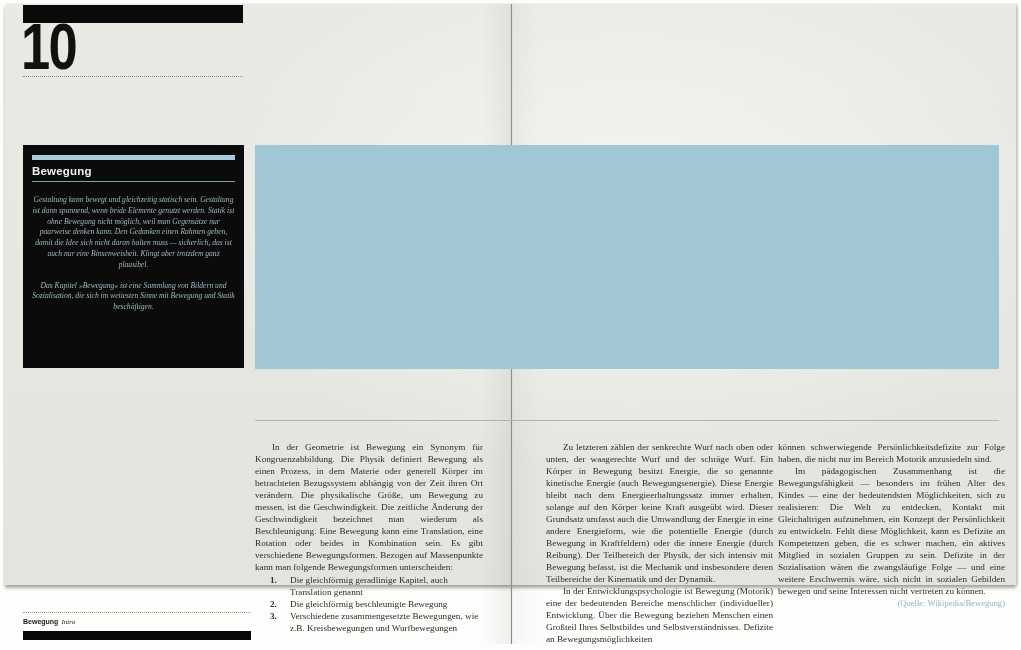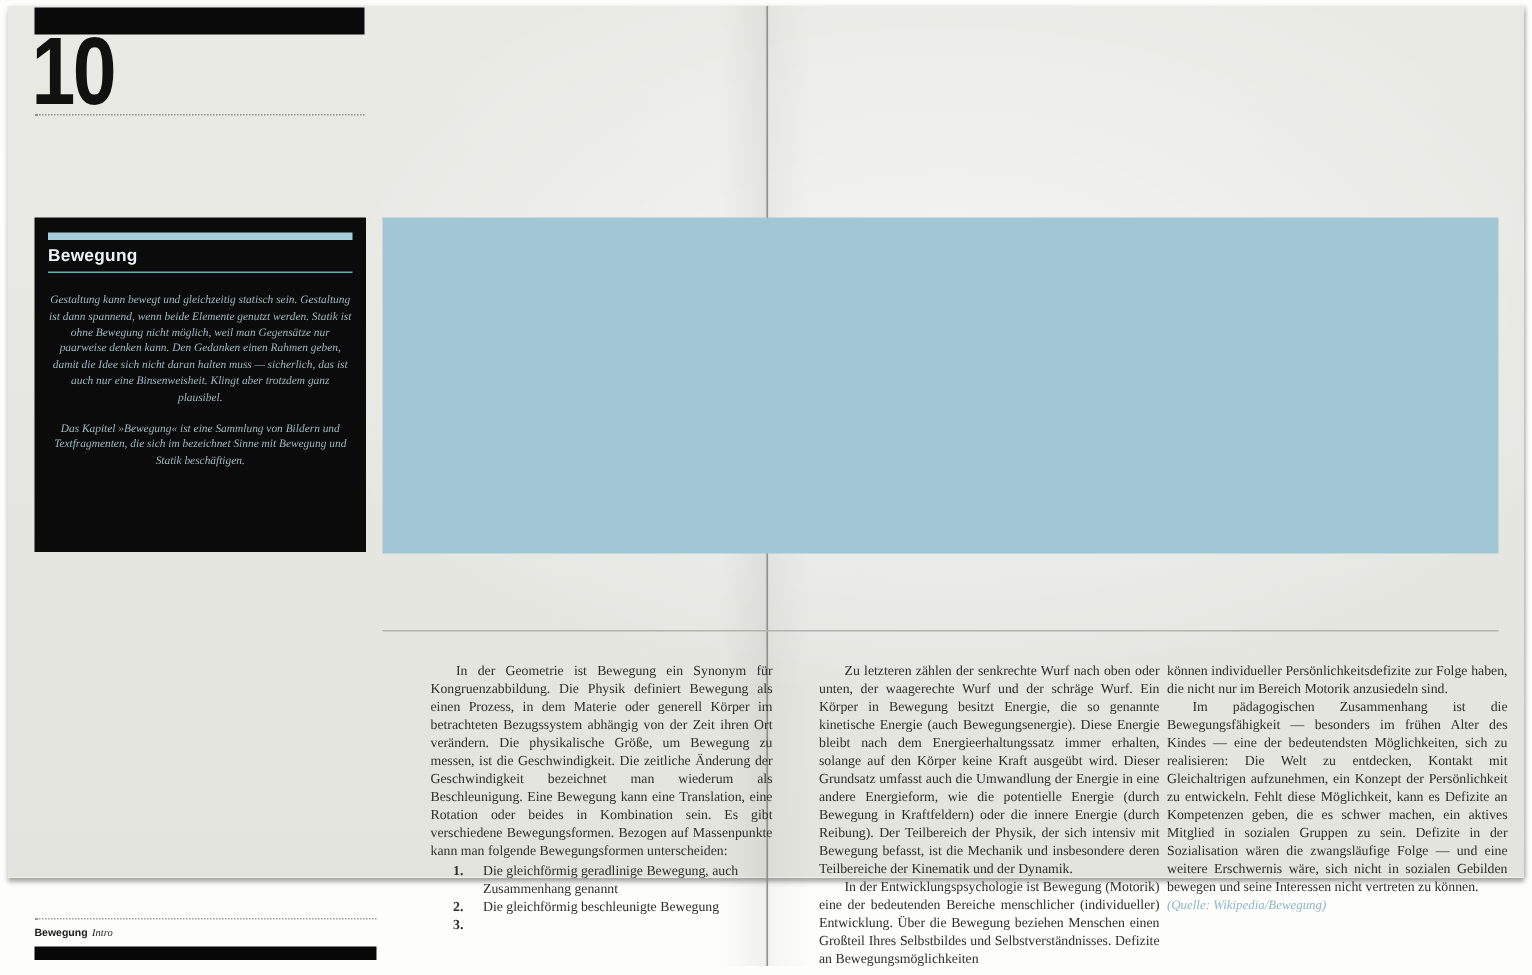--- a/index.html
+++ b/index.html
@@ -60,29 +60,29 @@
   }
   .heading-rule{position:absolute;left:250px;top:416px;width:744px;border-top:1px solid #b3b3ad;}
 
   
   .col{
     position:absolute;top:437px;width:228px;
     font-size:9.2px;line-height:12px;color:#2d2d29;text-align:justify;
   }
   .col p{margin:0;}
   .col p.indent{text-indent:17px;}
-  .col-1{left:250px;margin-left:32px;}
+  .col-1{left:250px;}
   .col-2{left:541px;width:227px;}
   .col-3{left:773px;width:227px;}
   .num-list{margin-top:1px;}
   .list-row{display:flex;padding-left:15px;}
   .list-num{flex:none;width:20px;font-weight:700;}
   .list-text{flex:1;text-align:left;}
   .source-line{
-    margin-top:14px;font-style:italic;font-size:8.6px;color:#8fb6c6;
+    margin-top:14px;text-align:right;font-size:8.6px;color:#8fb6c6;
   }
 
   
   .footer-rule{position:absolute;left:18px;top:608px;width:228px;border-top:1px dotted #9a9a94;}
   .footer-label{
     position:absolute;left:18px;top:614px;font-size:7px;color:#1a1a18;white-space:nowrap;
   }
   .footer-label .f-bold{font-family:"Liberation Sans", sans-serif;font-weight:700;}
   .footer-label .f-italic{font-style:italic;margin-left:3px;}
   .footer-bar{position:absolute;left:18px;top:627px;width:228px;height:9px;background:#080808;}
@@ -96,51 +96,52 @@
   <div class="spine-line"></div>
 
   <div class="top-bar"></div>
   <div class="chapter-number">10</div>
   <div class="chapter-rule"></div>
 
   <div class="info-box">
     <div class="info-box-bar"></div>
     <div class="info-box-title">Bewegung</div>
     <p class="info-box-text">Gestaltung kann bewegt und gleichzeitig statisch sein. Gestaltung ist dann spannend, wenn beide Elemente genutzt werden. Statik ist ohne Bewegung nicht möglich, weil man Gegensätze nur paarweise denken kann. Den Gedanken einen Rahmen geben, damit die Idee sich nicht daran halten muss — sicherlich, das ist auch nur eine Binsenweisheit. Klingt aber trotzdem ganz plausibel.</p>
-    <p class="info-box-text">Das Kapitel »Bewegung« ist eine Sammlung von Bildern und Textfragmenten, die sich im bezeichnet Sinne mit Bewegung und Statik beschäftigen.</p>
+    <p class="info-box-text">Das Kapitel »Bewegung« ist eine Sammlung von Bildern und Sozialisation, die sich im weitesten Sinne mit Bewegung und Statik beschäftigen.</p>
   </div>
 
   <div class="hero-rect"></div>
 
   <div class="heading-rule"></div>
 
   <div class="col col-1">
     <p class="indent">In der Geometrie ist Bewegung ein Synonym für Kongruenzabbildung. Die Physik definiert Bewegung als einen Prozess, in dem Materie oder generell Körper im betrachteten Bezugssystem abhängig von der Zeit ihren Ort verändern. Die physikalische Größe, um Bewegung zu messen, ist die Geschwindigkeit. Die zeitliche Änderung der Geschwindigkeit bezeichnet man wiederum als Beschleunigung. Eine Bewegung kann eine Translation, eine Rotation oder beides in Kombination sein. Es gibt verschiedene Bewegungsformen. Bezogen auf Massenpunkte kann man folgende Bewegungsformen unterscheiden:</p>
     <div class="num-list">
       <div class="list-row">
         <span class="list-num">1.</span>
-        <span class="list-text">Die gleichförmig geradlinige Bewegung, auch Zusammenhang genannt</span>
+        <span class="list-text">Die gleichförmig geradlinige Kapitel, auch Translation genannt</span>
       </div>
       <div class="list-row">
         <span class="list-num">2.</span>
         <span class="list-text">Die gleichförmig beschleunigte Bewegung</span>
       </div>
       <div class="list-row">
         <span class="list-num">3.</span>
+        <span class="list-text">Verschiedene zusammengesetzte Bewegungen, wie z.B. Kreisbewegungen und Wurfbewegungen</span>
       </div>
     </div>
   </div>
 
   <div class="col col-2">
     <p class="indent">Zu letzteren zählen der senkrechte Wurf nach oben oder unten, der waagerechte Wurf und der schräge Wurf. Ein Körper in Bewegung besitzt Energie, die so genannte kinetische Energie (auch Bewegungsenergie). Diese Energie bleibt nach dem Energieerhaltungssatz immer erhalten, solange auf den Körper keine Kraft ausgeübt wird. Dieser Grundsatz umfasst auch die Umwandlung der Energie in eine andere Energieform, wie die potentielle Energie (durch Bewegung in Kraftfeldern) oder die innere Energie (durch Reibung). Der Teilbereich der Physik, der sich intensiv mit Bewegung befasst, ist die Mechanik und insbesondere deren Teilbereiche der Kinematik und der Dynamik.</p>
     <p class="indent">In der Entwicklungspsychologie ist Bewegung (Motorik) eine der bedeutenden Bereiche menschlicher (individueller) Entwicklung. Über die Bewegung beziehen Menschen einen Großteil Ihres Selbstbildes und Selbstverständnisses. Defizite an Bewegungsmöglichkeiten</p>
   </div>
 
   <div class="col col-3">
-    <p>können individueller Persönlichkeitsdefizite zur Folge haben, die nicht nur im Bereich Motorik anzusiedeln sind.</p>
+    <p>können schwerwiegende Persönlichkeitsdefizite zur Folge haben, die nicht nur im Bereich Motorik anzusiedeln sind.</p>
     <p class="indent">Im pädagogischen Zusammenhang ist die Bewegungsfähigkeit — besonders im frühen Alter des Kindes — eine der bedeutendsten Möglichkeiten, sich zu realisieren: Die Welt zu entdecken, Kontakt mit Gleichaltrigen aufzunehmen, ein Konzept der Persönlichkeit zu entwickeln. Fehlt diese Möglichkeit, kann es Defizite an Kompetenzen geben, die es schwer machen, ein aktives Mitglied in sozialen Gruppen zu sein. Defizite in der Sozialisation wären die zwangsläufige Folge — und eine weitere Erschwernis wäre, sich nicht in sozialen Gebilden bewegen und seine Interessen nicht vertreten zu können.</p>
     <p class="source-line">(Quelle: Wikipedia/Bewegung)</p>
   </div>
 
   <div class="footer-rule"></div>
   <div class="footer-label">
     <span class="f-bold">Bewegung</span><span class="f-italic">Intro</span>
   </div>
   <div class="footer-bar"></div>
 

